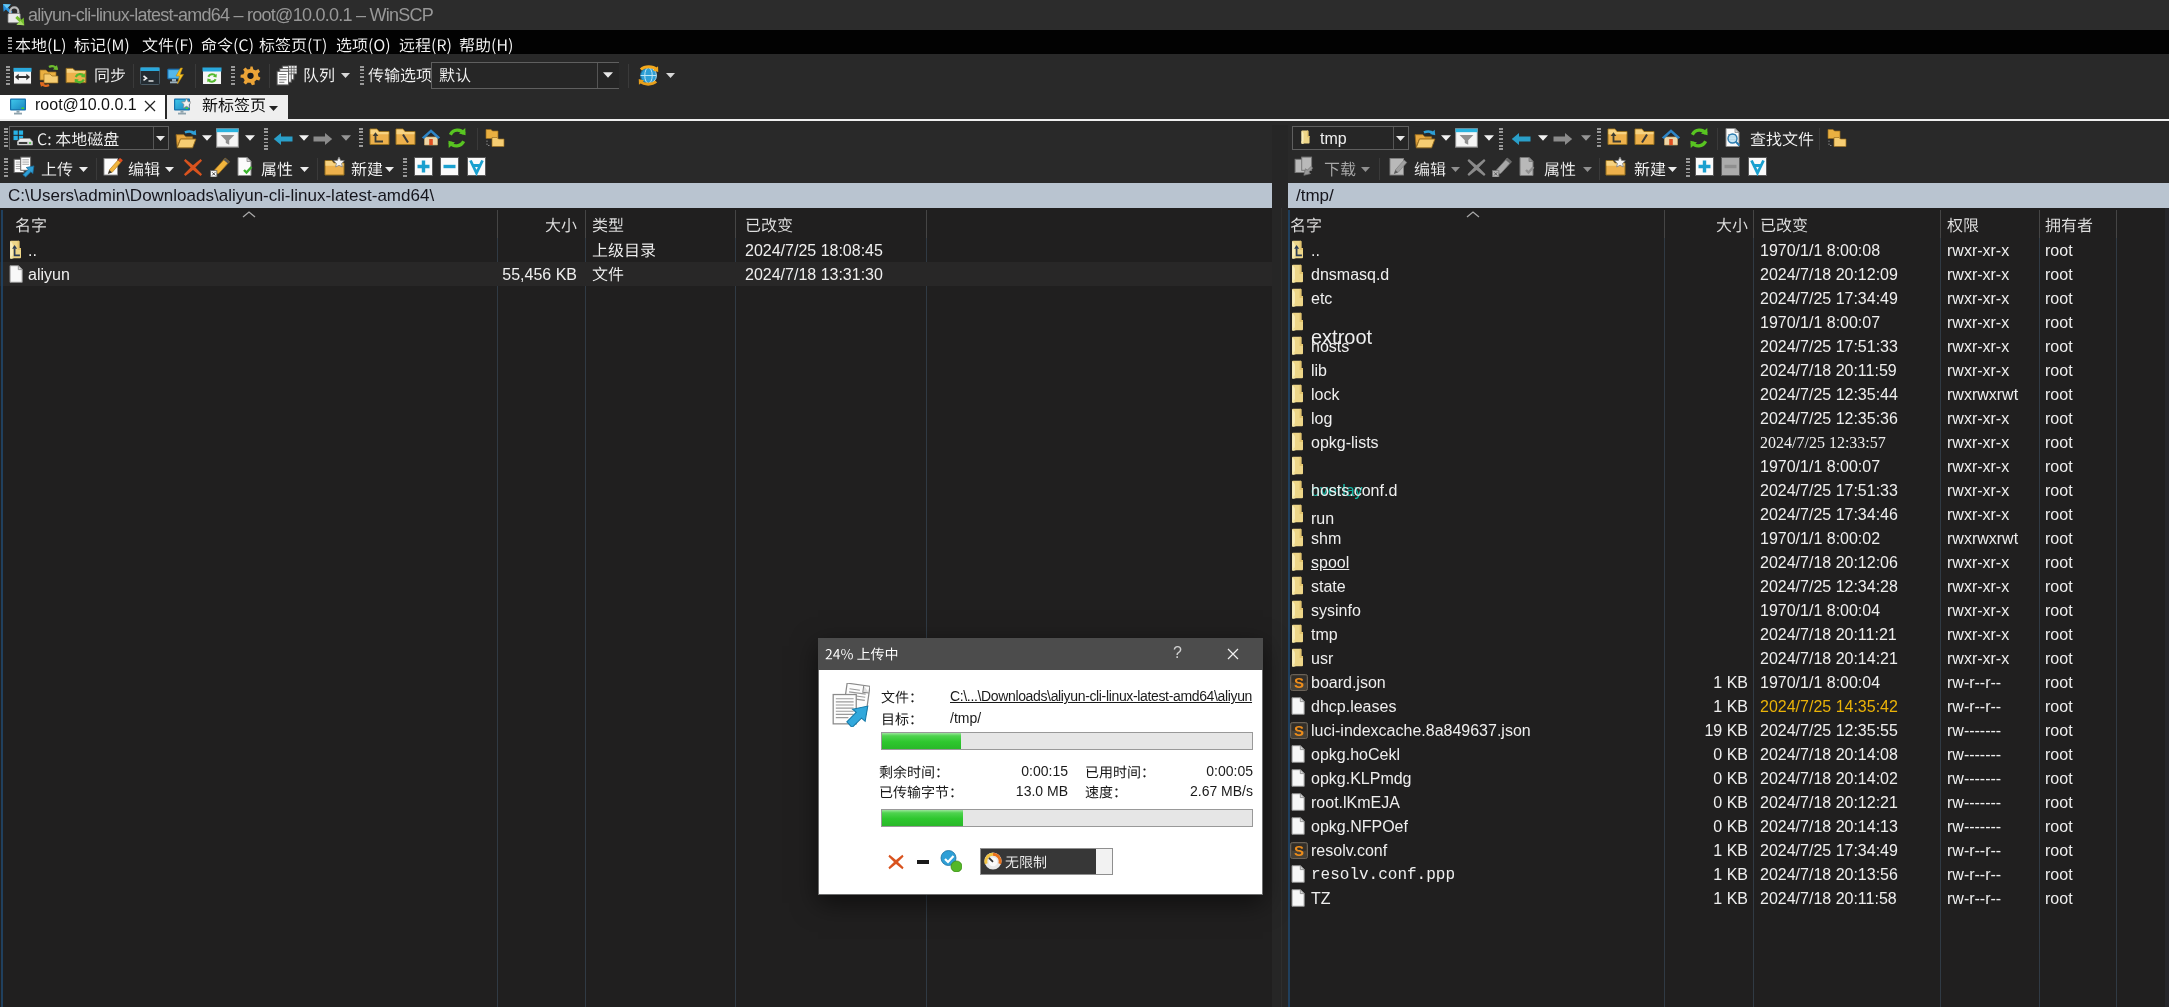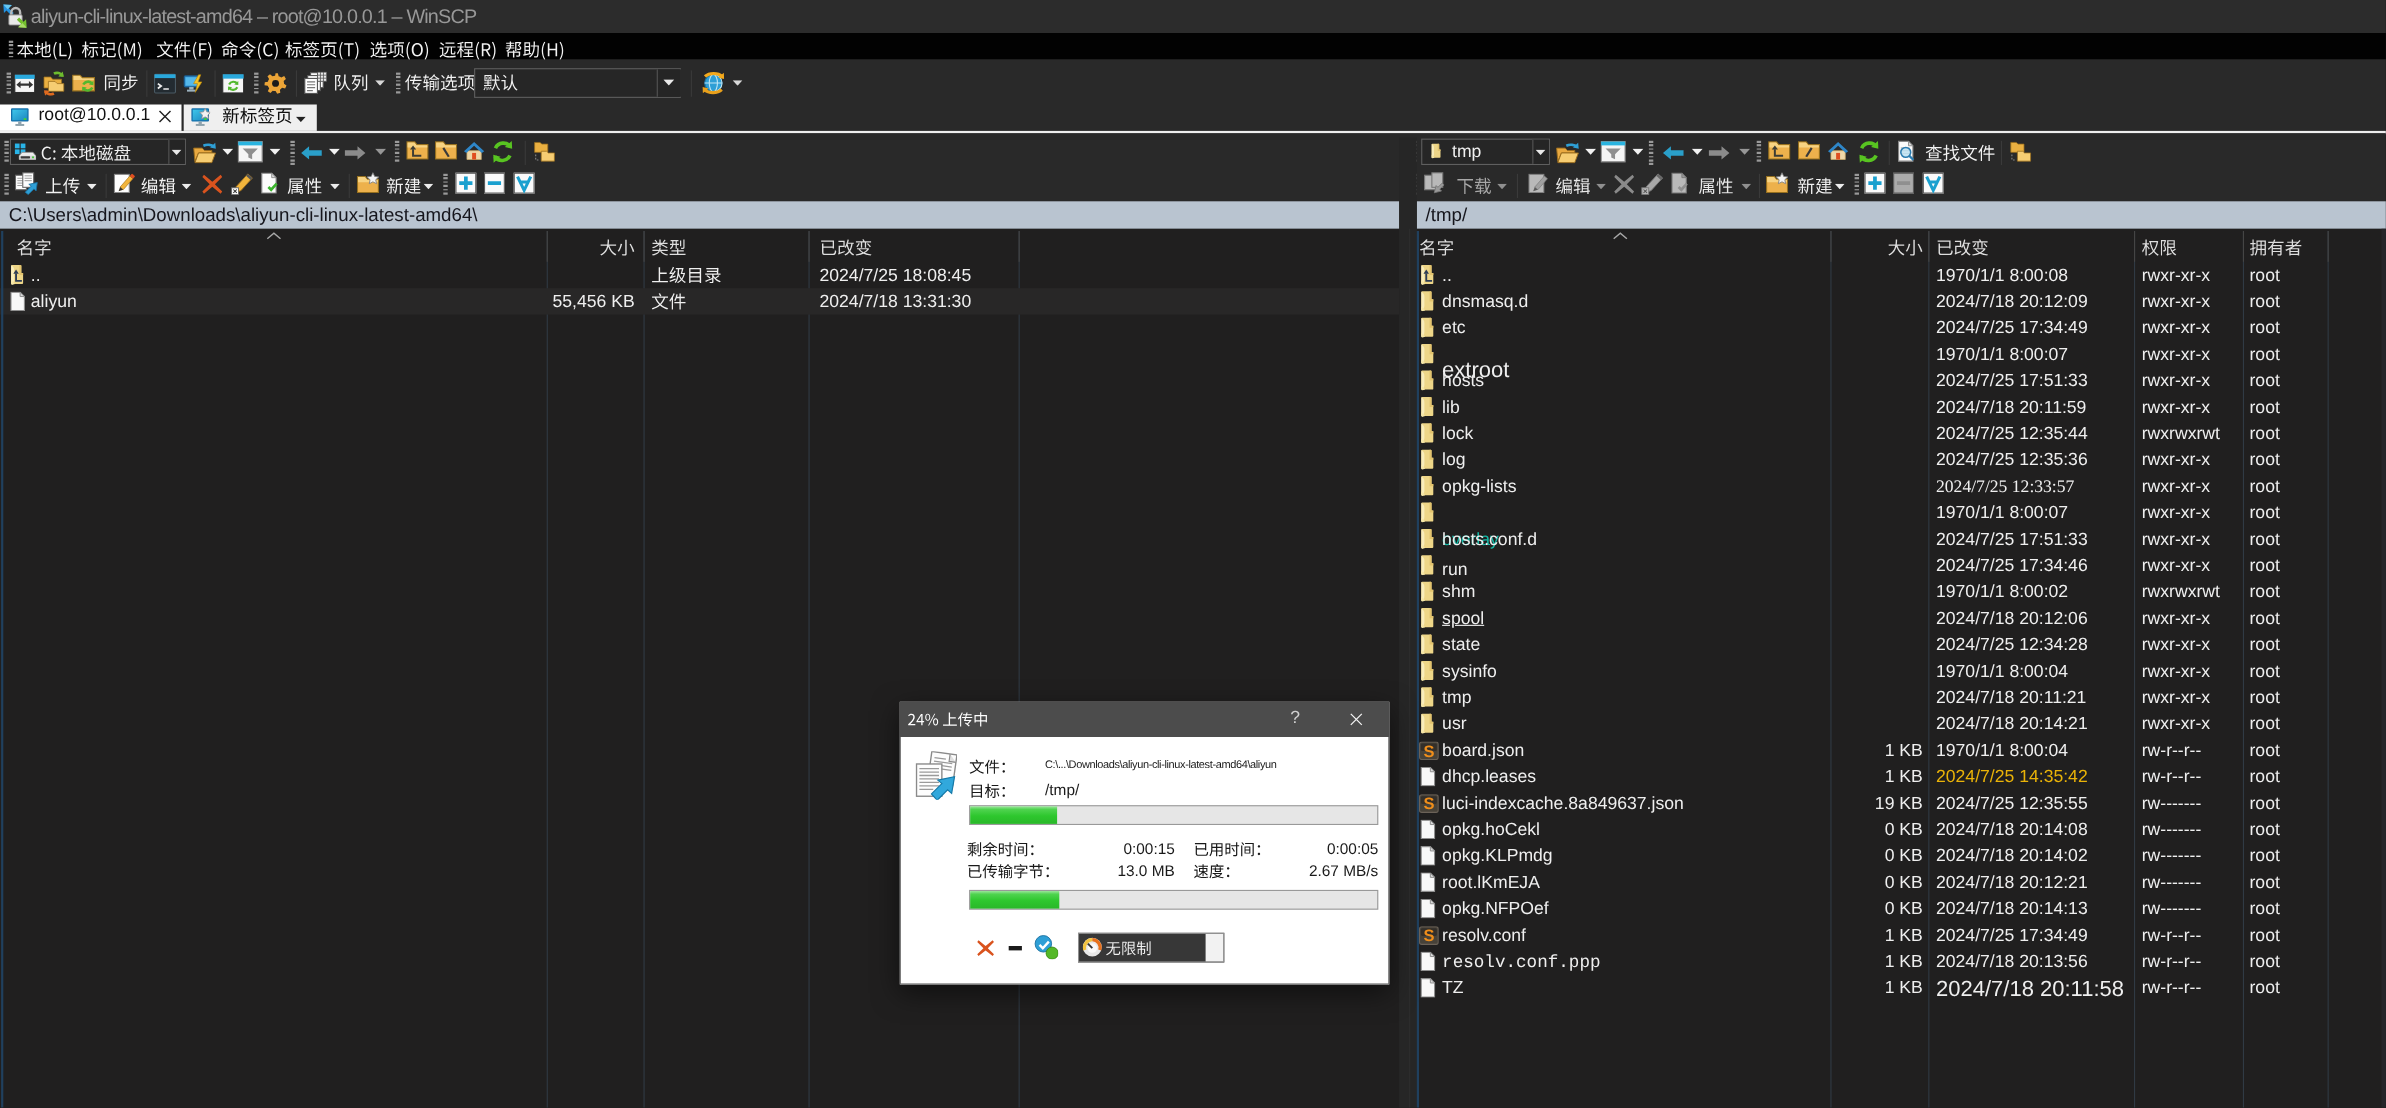--- a/index.html
+++ b/index.html
@@ -924,21 +924,21 @@
 <div style="position:absolute;top:866.9px;font-size:16px;line-height:16px;color:#efefef;white-space:pre;right:421px;">1 KB</div>
 <div style="position:absolute;top:866.9px;font-size:16px;line-height:16px;color:#efefef;white-space:pre;left:1760px;">2024/7/18 20:13:56</div>
 <div style="position:absolute;top:866.9px;font-size:16px;line-height:16px;color:#efefef;white-space:pre;left:1947px;">rw-r--r--</div>
 <div style="position:absolute;top:866.9px;font-size:16px;line-height:16px;color:#efefef;white-space:pre;left:2045px;">root</div>
 <svg style="position:absolute;left:1291px;top:889px" width="14" height="18" viewBox="0 0 14 18">
     <path d="M1 0.7 L9.3 0.7 L13.2 4.6 L13.2 17.3 L1 17.3 Z" fill="#f8f8f8" stroke="#8e8e8e" stroke-width="1"></path>
     <path d="M9.3 0.7 L9.3 4.6 L13.2 4.6 Z" fill="#dadada" stroke="#8e8e8e" stroke-width="0.9"></path>
   </svg>
 <div style="position:absolute;top:890.9px;font-size:16px;line-height:16px;color:#efefef;white-space:pre;left:1311px;">TZ</div>
 <div style="position:absolute;top:890.9px;font-size:16px;line-height:16px;color:#efefef;white-space:pre;right:421px;">1 KB</div>
-<div style="position:absolute;top:890.9px;font-size:20px;line-height:16px;color:#efefef;white-space:pre;left:1760px;">2024/7/18 20:11:58</div>
+<div style="position:absolute;top:890.9px;font-size:16px;line-height:16px;color:#efefef;white-space:pre;left:1760px;">2024/7/18 20:11:58</div>
 <div style="position:absolute;top:890.9px;font-size:16px;line-height:16px;color:#efefef;white-space:pre;left:1947px;">rw-r--r--</div>
 <div style="position:absolute;top:890.9px;font-size:16px;line-height:16px;color:#efefef;white-space:pre;left:2045px;">root</div>
 <div style="position:absolute;left:818px;top:638px;width:445px;height:257px;background:#ffffff;border:1px solid #6e6e6e;box-shadow:0 8px 24px rgba(0,0,0,0.55)"></div>
 <div style="position:absolute;left:818px;top:638px;width:445px;height:32px;background:#4c4c4c"></div>
 <svg style="position:absolute;left:825px;top:646.7px;overflow:visible;" width="75" height="18" viewBox="0 -12.32 75 18">
     <path d="M0.6 0L7.1 0L7.1 -1.1L4.2 -1.1C3.7 -1.1 3.1 -1.1 2.5 -1C5 -3.3 6.6 -5.4 6.6 -7.4C6.6 -9.3 5.4 -10.4 3.6 -10.4C2.3 -10.4 1.4 -9.9 0.6 -8.9L1.3 -8.2C1.9 -8.9 2.6 -9.4 3.4 -9.4C4.7 -9.4 5.3 -8.6 5.3 -7.4C5.3 -5.6 3.8 -3.6 0.6 -0.8ZM12.5 0L13.7 0L13.7 -2.8L15.1 -2.8L15.1 -3.9L13.7 -3.9L13.7 -10.3L12.3 -10.3L8.1 -3.7L8.1 -2.8L12.5 -2.8ZM12.5 -3.9L9.4 -3.9L11.7 -7.4C12 -7.9 12.3 -8.4 12.5 -8.9L12.6 -8.9C12.6 -8.3 12.5 -7.5 12.5 -7ZM18.4 -4C19.8 -4 20.7 -5.2 20.7 -7.2C20.7 -9.3 19.8 -10.4 18.4 -10.4C17 -10.4 16.1 -9.3 16.1 -7.2C16.1 -5.2 17 -4 18.4 -4ZM18.4 -4.8C17.6 -4.8 17.1 -5.6 17.1 -7.2C17.1 -8.9 17.6 -9.7 18.4 -9.7C19.2 -9.7 19.8 -8.9 19.8 -7.2C19.8 -5.6 19.2 -4.8 18.4 -4.8ZM18.7 0.2L19.6 0.2L25.2 -10.4L24.4 -10.4ZM25.6 0.2C27 0.2 27.9 -1 27.9 -3.1C27.9 -5.1 27 -6.3 25.6 -6.3C24.2 -6.3 23.2 -5.1 23.2 -3.1C23.2 -1 24.2 0.2 25.6 0.2ZM25.6 -0.6C24.8 -0.6 24.2 -1.4 24.2 -3.1C24.2 -4.7 24.8 -5.5 25.6 -5.5C26.4 -5.5 26.9 -4.7 26.9 -3.1C26.9 -1.4 26.4 -0.6 25.6 -0.6ZM37.5 -11.6L37.5 -0.6L32.3 -0.6L32.3 0.4L44.9 0.4L44.9 -0.6L38.7 -0.6L38.7 -6.2L43.9 -6.2L43.9 -7.2L38.7 -7.2L38.7 -11.6ZM49.3 -11.7C48.5 -9.6 47.2 -7.5 45.8 -6.1C46 -5.9 46.3 -5.3 46.4 -5.1C46.9 -5.6 47.4 -6.2 47.8 -6.8L47.8 1.1L48.8 1.1L48.8 -8.4C49.4 -9.3 49.9 -10.4 50.3 -11.4ZM52.1 -1.8C53.5 -0.9 55 0.3 55.8 1.1L56.6 0.3C56.2 -0 55.7 -0.5 55 -1C56.1 -2.1 57.3 -3.4 58.2 -4.4L57.4 -4.9L57.2 -4.8L52.8 -4.8L53.3 -6.5L58.9 -6.5L58.9 -7.5L53.5 -7.5L54 -9.2L58.3 -9.2L58.3 -10.1L54.3 -10.1L54.6 -11.6L53.6 -11.7L53.2 -10.1L50.4 -10.1L50.4 -9.2L52.9 -9.2L52.5 -7.5L49.6 -7.5L49.6 -6.5L52.2 -6.5C51.9 -5.5 51.6 -4.6 51.3 -3.9L56.3 -3.9C55.7 -3.1 55 -2.3 54.2 -1.5C53.8 -1.8 53.3 -2.1 52.9 -2.4ZM66 -11.8L66 -9.3L60.9 -9.3L60.9 -2.6L62 -2.6L62 -3.5L66 -3.5L66 1.1L67.1 1.1L67.1 -3.5L71.1 -3.5L71.1 -2.7L72.2 -2.7L72.2 -9.3L67.1 -9.3L67.1 -11.8ZM62 -4.5L62 -8.2L66 -8.2L66 -4.5ZM71.1 -4.5L67.1 -4.5L67.1 -8.2L71.1 -8.2Z" fill="#ffffff"></path>
   </svg>
 <div style="position:absolute;top:645.4px;font-size:16px;line-height:16px;color:#d0d0d0;white-space:pre;left:1173px;">?</div>
 <svg style="position:absolute;left:1227px;top:648px" width="12" height="12" viewBox="0 0 12 12">
     <path d="M1 1 L11 11 M11 1 L1 11" stroke="#f0f0f0" stroke-width="1.2"></path>
@@ -952,21 +952,21 @@
     <rect x="1" y="11" width="22" height="28" fill="#fdfdfd" stroke="#8a8a8a" stroke-width="1.2"></rect>
     <path d="M3.5 15 h17 M3.5 18 h17 M3.5 21 h17 M3.5 24 h17 M3.5 27 h17 M3.5 30 h17 M3.5 33 h12" stroke="#9a9a9a" stroke-width="1.1"></path>
     <path d="M14 37 L23 28 L19.5 25 L34 22 L31.5 36.5 L28 33.5 L19 42.5 Z" fill="#31a8dc" stroke="#1479a8" stroke-width="1"></path>
   </svg>
 <svg style="position:absolute;left:881px;top:689.7px;overflow:visible;" width="44" height="18" viewBox="0 -12.32 44 18">
     <path d="M5.9 -11.5C6.3 -10.8 6.8 -9.9 7 -9.3L8.1 -9.7C7.9 -10.3 7.4 -11.2 7 -11.9ZM0.7 -9.3L0.7 -8.3L2.9 -8.3C3.7 -6.1 4.8 -4.3 6.3 -2.8C4.7 -1.5 2.8 -0.6 0.5 0.1C0.7 0.4 1.1 0.8 1.2 1.1C3.5 0.3 5.4 -0.7 7 -2C8.6 -0.6 10.5 0.4 12.8 1C13 0.7 13.3 0.3 13.5 0.1C11.3 -0.5 9.4 -1.5 7.8 -2.8C9.3 -4.3 10.3 -6 11.1 -8.3L13.4 -8.3L13.4 -9.3ZM7.1 -3.5C5.7 -4.9 4.7 -6.5 4 -8.3L10 -8.3C9.3 -6.4 8.3 -4.8 7.1 -3.5ZM18.4 -4.8L18.4 -3.8L22.5 -3.8L22.5 1.1L23.5 1.1L23.5 -3.8L27.3 -3.8L27.3 -4.8L23.5 -4.8L23.5 -7.9L26.7 -7.9L26.7 -8.9L23.5 -8.9L23.5 -11.6L22.5 -11.6L22.5 -8.9L20.6 -8.9C20.8 -9.5 20.9 -10.2 21.1 -10.8L20 -11.1C19.7 -9.2 19.1 -7.4 18.3 -6.3C18.6 -6.1 19 -5.9 19.2 -5.7C19.6 -6.3 19.9 -7.1 20.2 -7.9L22.5 -7.9L22.5 -4.8ZM17.8 -11.7C17 -9.6 15.8 -7.5 14.4 -6.1C14.6 -5.9 14.9 -5.3 15.1 -5.1C15.5 -5.6 15.9 -6.1 16.3 -6.7L16.3 1.1L17.3 1.1L17.3 -8.4C17.9 -9.3 18.4 -10.4 18.7 -11.4ZM31.5 -6.8C32.1 -6.8 32.6 -7.2 32.6 -7.8C32.6 -8.5 32.1 -8.9 31.5 -8.9C30.9 -8.9 30.4 -8.5 30.4 -7.8C30.4 -7.2 30.9 -6.8 31.5 -6.8ZM31.5 0.1C32.1 0.1 32.6 -0.4 32.6 -1C32.6 -1.6 32.1 -2 31.5 -2C30.9 -2 30.4 -1.6 30.4 -1C30.4 -0.4 30.9 0.1 31.5 0.1Z" fill="#1a1a1a"></path>
   </svg>
 <svg style="position:absolute;left:881px;top:711.7px;overflow:visible;" width="44" height="18" viewBox="0 -12.32 44 18">
     <path d="M3.3 -6.6L10.6 -6.6L10.6 -4.3L3.3 -4.3ZM3.3 -7.6L3.3 -9.9L10.6 -9.9L10.6 -7.6ZM3.3 -3.3L10.6 -3.3L10.6 -0.9L3.3 -0.9ZM2.2 -10.9L2.2 1L3.3 1L3.3 0.1L10.6 0.1L10.6 1L11.7 1L11.7 -10.9ZM20.5 -10.7L20.5 -9.7L26.6 -9.7L26.6 -10.7ZM24.9 -4.5C25.6 -3.1 26.2 -1.3 26.4 -0.2L27.4 -0.6C27.2 -1.7 26.5 -3.5 25.8 -4.8ZM20.9 -4.8C20.5 -3.3 19.9 -1.8 19.1 -0.8C19.3 -0.7 19.8 -0.4 19.9 -0.3C20.7 -1.3 21.4 -3 21.8 -4.6ZM19.9 -7.4L19.9 -6.4L22.9 -6.4L22.9 -0.3C22.9 -0.1 22.8 -0 22.6 0C22.5 0 21.8 0 21.1 -0C21.2 0.3 21.4 0.8 21.4 1.1C22.4 1.1 23 1 23.4 0.9C23.8 0.7 24 0.4 24 -0.2L24 -6.4L27.4 -6.4L27.4 -7.4ZM16.8 -11.8L16.8 -8.8L14.7 -8.8L14.7 -7.8L16.6 -7.8C16.1 -6.1 15.2 -4.1 14.3 -3C14.5 -2.7 14.8 -2.3 14.9 -2C15.6 -2.9 16.3 -4.4 16.8 -5.9L16.8 1.1L17.9 1.1L17.9 -6.2C18.4 -5.5 18.9 -4.7 19.2 -4.2L19.8 -5C19.5 -5.4 18.3 -7 17.9 -7.4L17.9 -7.8L19.7 -7.8L19.7 -8.8L17.9 -8.8L17.9 -11.8ZM31.5 -6.8C32.1 -6.8 32.6 -7.2 32.6 -7.8C32.6 -8.5 32.1 -8.9 31.5 -8.9C30.9 -8.9 30.4 -8.5 30.4 -7.8C30.4 -7.2 30.9 -6.8 31.5 -6.8ZM31.5 0.1C32.1 0.1 32.6 -0.4 32.6 -1C32.6 -1.6 32.1 -2 31.5 -2C30.9 -2 30.4 -1.6 30.4 -1C30.4 -0.4 30.9 0.1 31.5 0.1Z" fill="#1a1a1a"></path>
   </svg>
-<div style="position:absolute;top:689.1px;font-size:10px;line-height:14px;color:#1a1a1a;white-space:pre;letter-spacing:-0.35px;left:950px;">C:\...\Downloads\aliyun-cli-linux-latest-amd64\aliyun</div>
+<div style="position:absolute;top:689.1px;font-size:14px;line-height:14px;color:#1a1a1a;white-space:pre;letter-spacing:-0.35px;left:950px;text-decoration:underline;">C:\...\Downloads\aliyun-cli-linux-latest-amd64\aliyun</div>
 <div style="position:absolute;top:711.1px;font-size:14px;line-height:14px;color:#1a1a1a;white-space:pre;left:950px;">/tmp/</div>
 <div style="position:absolute;left:881px;top:732px;width:372px;height:18px;background:#e6e6e6;border:1px solid #999"></div>
 <div style="position:absolute;left:882px;top:733px;width:79px;height:16px;background:linear-gradient(180deg,#9ce59c 0%,#4fd34f 18%,#2ec72e 55%,#29b829 100%)"></div>
 <div style="position:absolute;left:881px;top:809px;width:372px;height:18px;background:#e6e6e6;border:1px solid #999"></div>
 <div style="position:absolute;left:882px;top:810px;width:81px;height:16px;background:linear-gradient(180deg,#9ce59c 0%,#4fd34f 18%,#2ec72e 55%,#29b829 100%)"></div>
 <svg style="position:absolute;left:879px;top:764.7px;overflow:visible;" width="72" height="18" viewBox="0 -12.32 72 18">
     <path d="M9.6 -10.1L9.6 -2.3L10.6 -2.3L10.6 -10.1ZM11.9 -11.6L11.9 -0.2C11.9 0 11.8 0.1 11.5 0.1C11.3 0.1 10.6 0.1 9.8 0.1C9.9 0.4 10.1 0.8 10.1 1.1C11.2 1.1 11.9 1.1 12.3 0.9C12.7 0.7 12.9 0.4 12.9 -0.2L12.9 -11.6ZM0.8 -4.5L1 -3.7L2.7 -4.2L2.7 -3.3L3.5 -3.3L3.5 -7.7L2.7 -7.7L2.7 -6.7L1 -6.7L1 -6L2.7 -6L2.7 -4.9C2 -4.7 1.3 -4.6 0.8 -4.5ZM7.6 -11.7C6.2 -11.2 3.4 -10.9 1.2 -10.8C1.3 -10.6 1.4 -10.2 1.4 -10C2.4 -10 3.4 -10.1 4.4 -10.2L4.4 -9L0.8 -9L0.8 -8.1L4.4 -8.1L4.4 -3.9C3.5 -2.4 1.9 -0.9 0.6 -0.1C0.8 0 1.1 0.4 1.3 0.7C2.3 -0 3.5 -1.2 4.4 -2.4L4.4 1.1L5.4 1.1L5.4 -2.6C6.3 -1.9 7.6 -0.8 8.2 -0.3L8.8 -1.2C8.2 -1.6 6.3 -3 5.4 -3.6L5.4 -8.1L9 -8.1L9 -9L5.4 -9L5.4 -10.3C6.5 -10.5 7.6 -10.7 8.4 -10.9ZM6.2 -7.7L6.2 -4.4C6.2 -3.6 6.4 -3.4 7.1 -3.4C7.3 -3.4 8 -3.4 8.1 -3.4C8.7 -3.4 8.9 -3.7 9 -4.8C8.8 -4.8 8.5 -4.9 8.3 -5.1C8.3 -4.2 8.2 -4.1 8 -4.1C7.9 -4.1 7.4 -4.1 7.3 -4.1C7 -4.1 7 -4.1 7 -4.4L7 -5.5C7.6 -5.7 8.3 -6.1 8.8 -6.4L8.2 -7C7.9 -6.8 7.4 -6.5 7 -6.3L7 -7.7ZM23.1 -2.4C24.1 -1.5 25.4 -0.3 26.1 0.6L27 -0.1C26.3 -0.9 25 -2.1 23.9 -2.9ZM17.8 -2.9C17.1 -1.8 15.9 -0.8 14.8 -0.1C15 0.1 15.4 0.4 15.6 0.6C16.7 -0.2 18 -1.4 18.8 -2.5ZM21 -11.9C19.5 -9.9 16.8 -8.1 14.3 -7C14.6 -6.7 14.9 -6.4 15.1 -6.1C15.8 -6.5 16.6 -6.9 17.3 -7.4L17.3 -6.5L20.5 -6.5L20.5 -4.7L15.3 -4.7L15.3 -3.7L20.5 -3.7L20.5 -0.2C20.5 0.1 20.4 0.1 20.2 0.1C20 0.1 19.2 0.1 18.3 0.1C18.5 0.4 18.7 0.8 18.7 1.1C19.9 1.1 20.6 1.1 21 0.9C21.5 0.8 21.6 0.5 21.6 -0.1L21.6 -3.7L26.8 -3.7L26.8 -4.7L21.6 -4.7L21.6 -6.5L24.6 -6.5L24.6 -7.5L17.4 -7.5C18.7 -8.3 20 -9.4 21 -10.4C22.8 -8.5 24.7 -7.3 27 -6.3C27.1 -6.6 27.4 -7 27.7 -7.2C25.3 -8.1 23.3 -9.3 21.6 -11.1L21.9 -11.4ZM34.6 -6.3C35.4 -5.2 36.3 -3.8 36.8 -2.9L37.7 -3.4C37.2 -4.3 36.3 -5.7 35.5 -6.8ZM32.5 -5.6L32.5 -2.4L30.1 -2.4L30.1 -5.6ZM32.5 -6.6L30.1 -6.6L30.1 -9.6L32.5 -9.6ZM29.1 -10.6L29.1 -0.4L30.1 -0.4L30.1 -1.5L33.5 -1.5L33.5 -10.6ZM38.7 -11.7L38.7 -9L34.2 -9L34.2 -7.9L38.7 -7.9L38.7 -0.5C38.7 -0.2 38.6 -0.1 38.3 -0.1C38 -0.1 37 -0.1 35.9 -0.1C36 0.2 36.2 0.7 36.3 1C37.7 1 38.6 1 39.1 0.8C39.6 0.6 39.8 0.3 39.8 -0.5L39.8 -7.9L41.5 -7.9L41.5 -9L39.8 -9L39.8 -11.7ZM43.3 -8.6L43.3 1.1L44.4 1.1L44.4 -8.6ZM43.5 -11.1C44.1 -10.5 44.9 -9.6 45.2 -9L46 -9.6C45.7 -10.2 45 -11 44.3 -11.6ZM47.3 -4.1L50.7 -4.1L50.7 -2.2L47.3 -2.2ZM47.3 -6.9L50.7 -6.9L50.7 -5L47.3 -5ZM46.4 -7.8L46.4 -1.4L51.7 -1.4L51.7 -7.8ZM46.9 -11L46.9 -10L53.7 -10L53.7 -0.2C53.7 0 53.6 0.1 53.5 0.1C53.3 0.1 52.7 0.1 52.1 0.1C52.3 0.4 52.4 0.8 52.5 1.1C53.3 1.1 53.9 1.1 54.3 0.9C54.7 0.7 54.8 0.4 54.8 -0.2L54.8 -11ZM59.5 -6.8C60.1 -6.8 60.6 -7.2 60.6 -7.8C60.6 -8.5 60.1 -8.9 59.5 -8.9C58.9 -8.9 58.4 -8.5 58.4 -7.8C58.4 -7.2 58.9 -6.8 59.5 -6.8ZM59.5 0.1C60.1 0.1 60.6 -0.4 60.6 -1C60.6 -1.6 60.1 -2 59.5 -2C58.9 -2 58.4 -1.6 58.4 -1C58.4 -0.4 58.9 0.1 59.5 0.1Z" fill="#1a1a1a"></path>
   </svg>
 <div style="position:absolute;top:764.1px;font-size:14px;line-height:14px;color:#1a1a1a;white-space:pre;right:1101px;">0:00:15</div>
 <svg style="position:absolute;left:1085px;top:764.7px;overflow:visible;" width="72" height="18" viewBox="0 -12.32 72 18">

